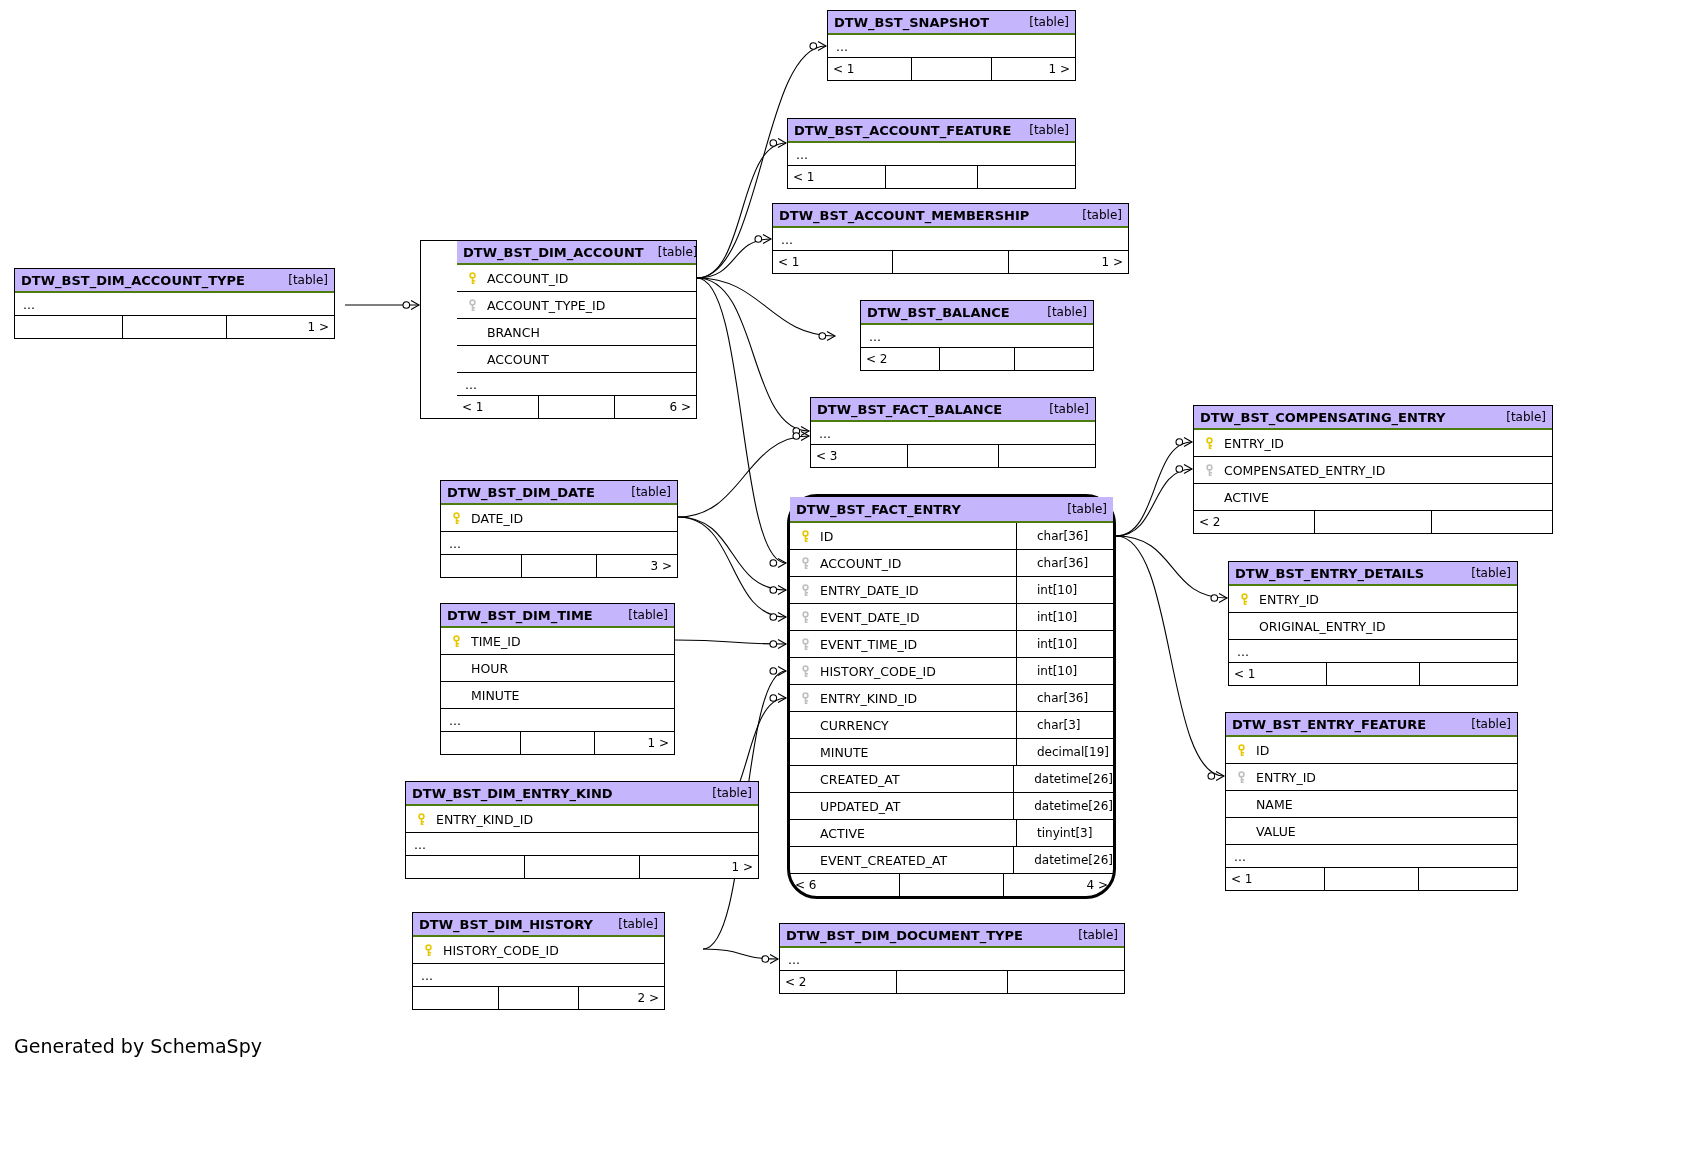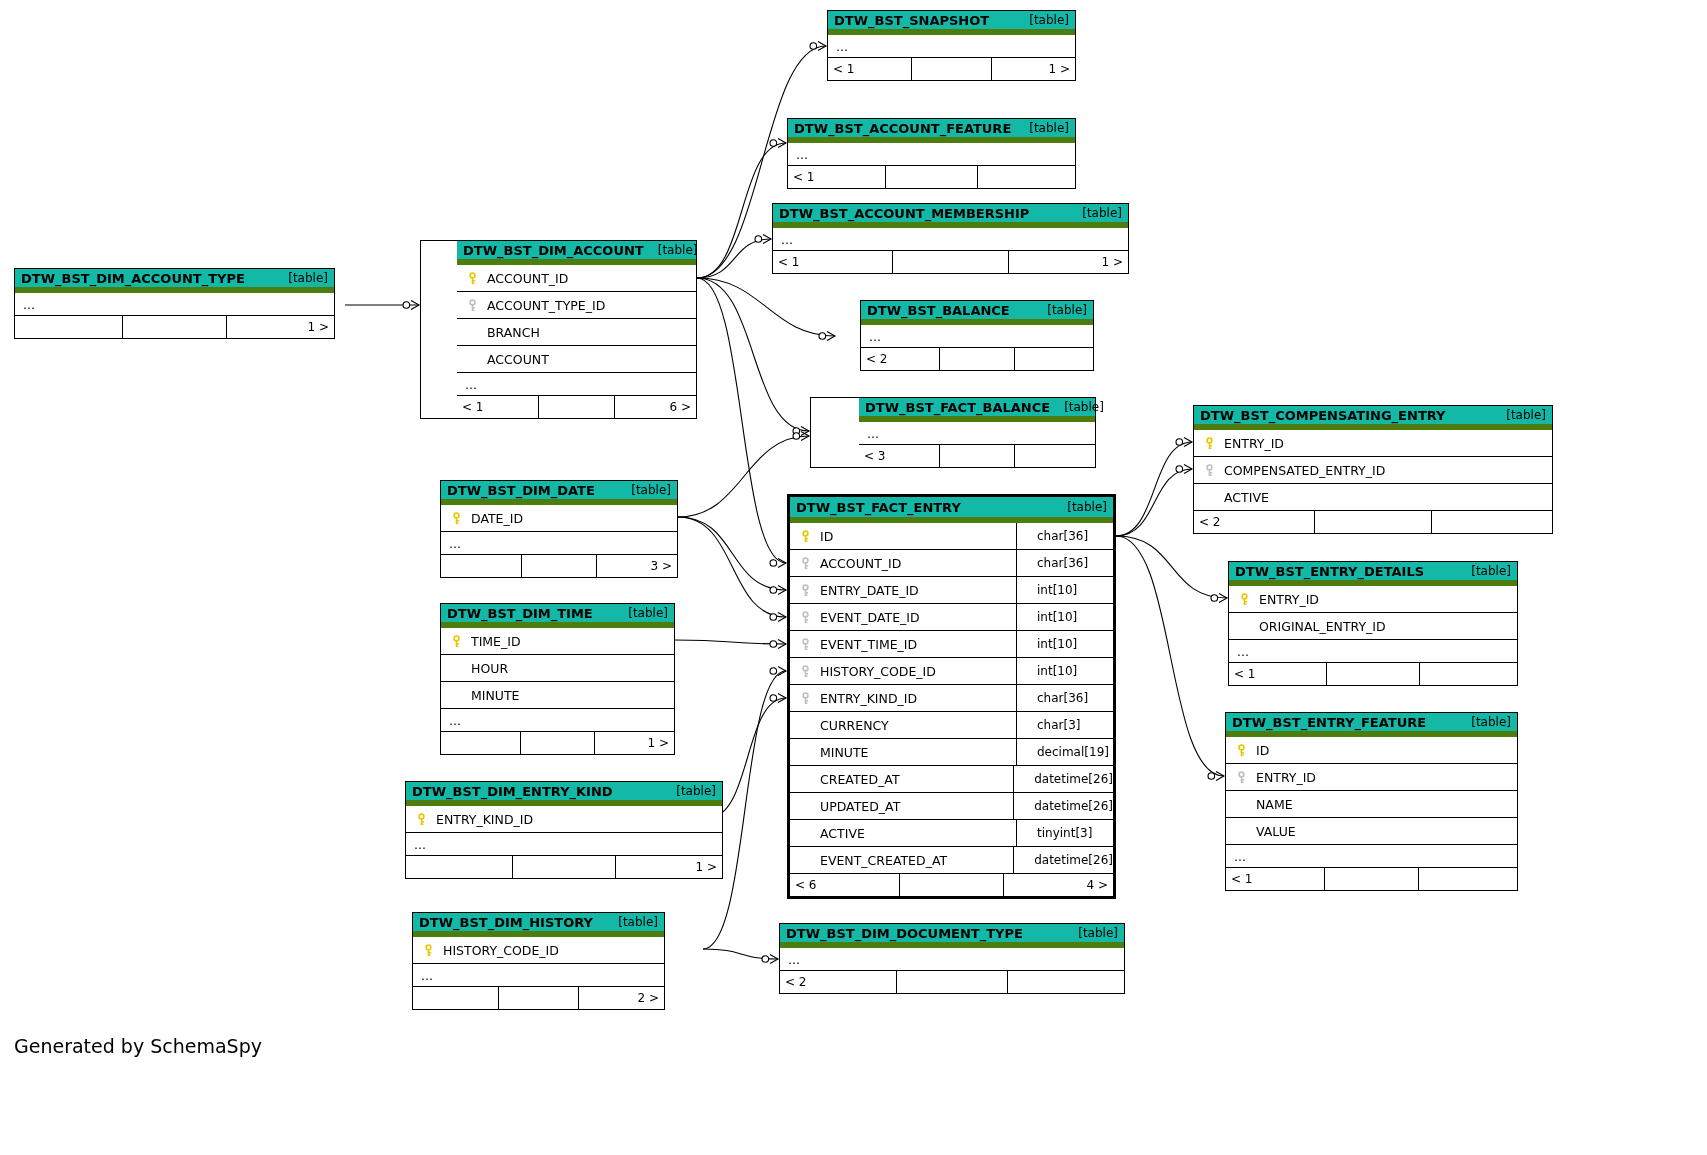--- a/index.html
+++ b/index.html
@@ -3,24 +3,24 @@
 <meta charset="utf-8">
 <style>
   * { box-sizing: border-box; margin: 0; padding: 0; }
   html, body { background: #ffffff; }
   body { font-family: "DejaVu Sans", "Liberation Sans", sans-serif; color: #000; }
   #diagram { position: relative; width: 1707px; height: 1155px; background: #fff; overflow: hidden; }
   #edges { position: absolute; left: 0; top: 0; }
   .edge { fill: none; stroke: #000; stroke-width: 1.1; }
 
   .tbl { position: absolute; background: #fff; border: 1px solid #000; font-size: 12.5px; }
-  .tbl-em { border-width: 3px; }
-
-  .tbl-head { height: 24px; background: #14b8a6; display: flex; align-items: center;
-              justify-content: space-between; padding: 0 6px; border-bottom: 6px solid #4d7c0f; }
+  .tbl-em { border-width: 3px; border-radius: 30px; }
+
+  .tbl-head { height: 24px; background: #c4b5fd; display: flex; align-items: center;
+              justify-content: space-between; padding: 0 6px; border-bottom: 2px solid #4d7c0f; }
   .tbl-em .tbl-head { height: 26px; }
   .tbl-title { font-weight: bold; font-size: 13px; white-space: nowrap; }
   .tbl-badge { font-size: 12px; margin-left: 14px; white-space: nowrap; }
 
   .tbl-row { height: 27px; display: flex; align-items: center; border-bottom: 1px solid #000; }
   .tbl-row.ellipsis { height: 23px; }
   .tbl-row.ellipsis .col-name { padding-left: 8px; }
   .key-cell { flex: 0 0 30px; display: flex; align-items: center; justify-content: center; }
   .key-icon { display: inline-flex; }
   .col-name { flex: 1 1 auto; white-space: nowrap; overflow: hidden; }
@@ -115,21 +115,21 @@
         </div>
         <div class="tbl-row ellipsis">
           <span class="col-name">...</span>
         </div>
         <div class="tbl-footer">
           <span class="ft-cell ft-left">&lt; 2</span>
           <span class="ft-cell"></span>
           <span class="ft-cell ft-right"></span>
         </div>
       </div>
-      <div class="tbl" style="left: 810px; top: 397px; width: 286px; padding-left: 48px;">
+      <div class="tbl" style="left: 810px; top: 397px; width: 286px;">
         <div class="tbl-head">
           <span class="tbl-title">DTW_BST_FACT_BALANCE</span>
           <span class="tbl-badge">[table]</span>
         </div>
         <div class="tbl-row ellipsis">
           <span class="col-name">...</span>
         </div>
         <div class="tbl-footer">
           <span class="ft-cell ft-left">&lt; 3</span>
           <span class="ft-cell"></span>
@@ -245,21 +245,21 @@
         </div>
         <div class="tbl-row ellipsis">
           <span class="col-name">...</span>
         </div>
         <div class="tbl-footer">
           <span class="ft-cell ft-left"></span>
           <span class="ft-cell"></span>
           <span class="ft-cell ft-right">1 &gt;</span>
         </div>
       </div>
-      <div class="tbl" style="left: 405px; top: 781px; width: 318px;">
+      <div class="tbl" style="left: 405px; top: 781px; width: 354px;">
         <div class="tbl-head">
           <span class="tbl-title">DTW_BST_DIM_ENTRY_KIND</span>
           <span class="tbl-badge">[table]</span>
         </div>
         <div class="tbl-row">
           <span class="key-cell">
             <span class="key-icon">
               <svg width="13" height="13" viewBox="0 0 13 13">
                 <circle cx="6.5" cy="3.4" r="2.4" fill="none" stroke="#e6c700" stroke-width="1.6"></circle>
                 <path d="M6.5 5.8 L6.5 12 M6.5 8.8 L9.1 8.8 M6.5 11.3 L8.5 11.3" fill="none" stroke="#e6c700" stroke-width="1.6"></path>

